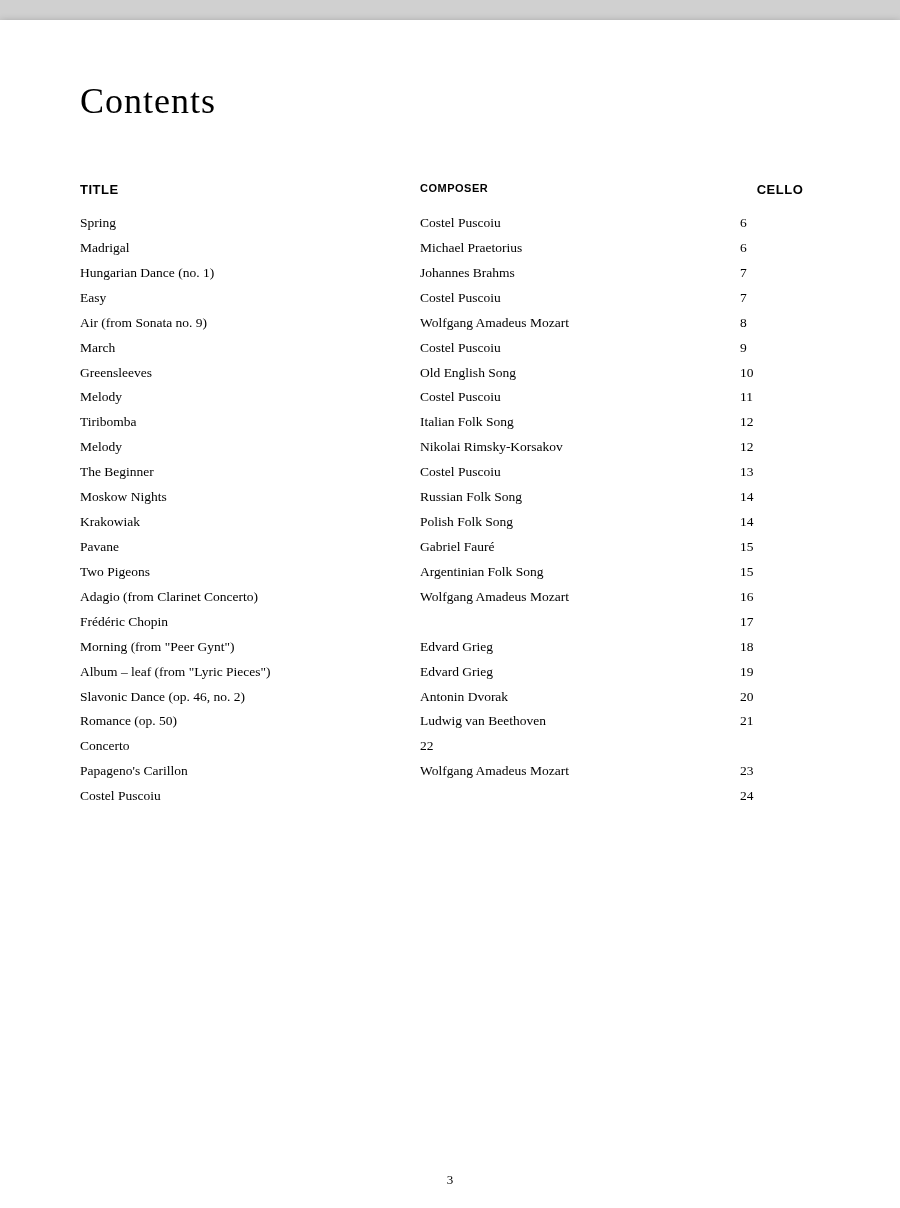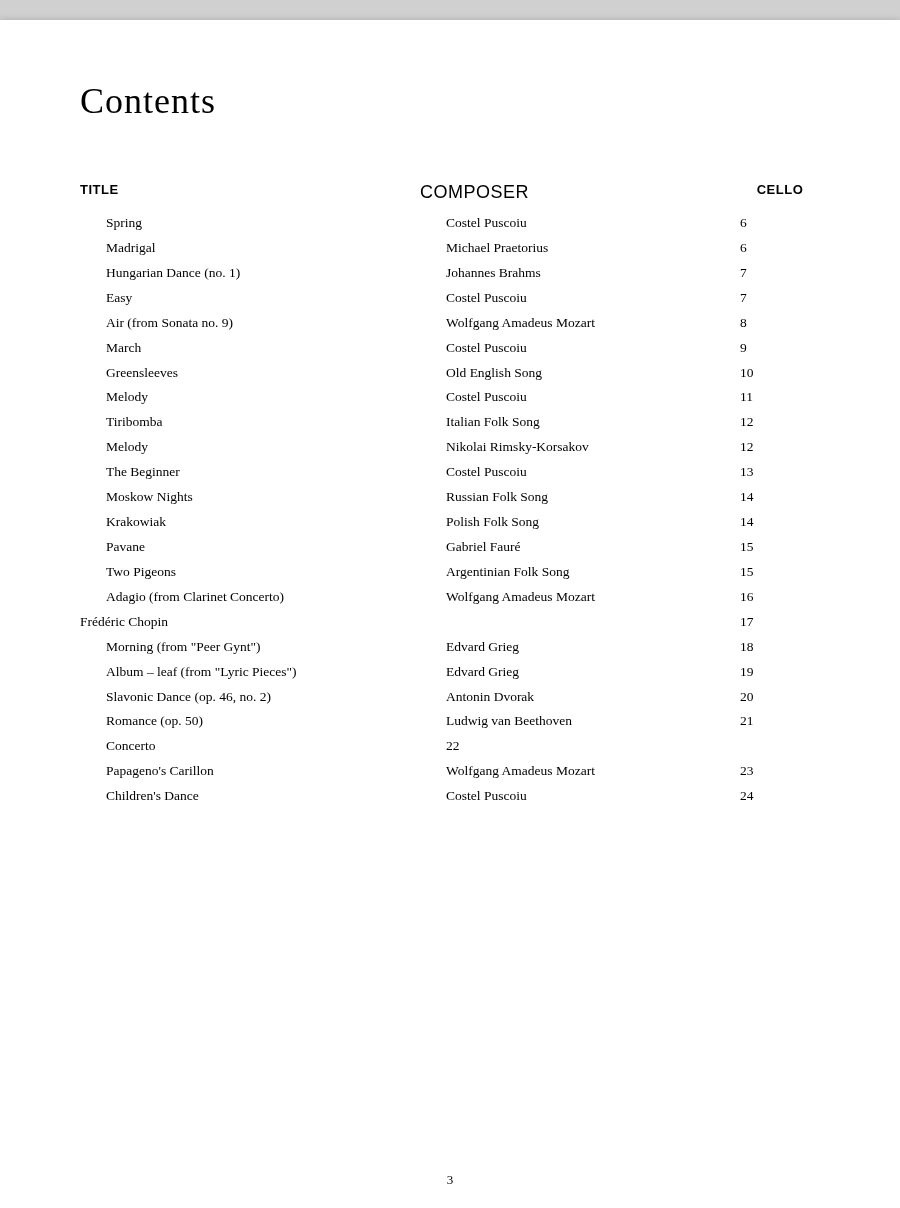--- a/index.html
+++ b/index.html
@@ -35,36 +35,36 @@
       margin-bottom: 60px;
       letter-spacing: 1px;
     }
 
     .contents-table {
       width: 100%;
     }
 
     .header-row {
       display: flex;
-      margin-bottom: 10px;
+      margin-bottom: 16px;
       border-bottom: none;
     }
 
     .col-title {
       flex: 0 0 340px;
       font-size: 13px;
       font-weight: bold;
       font-family: Arial, sans-serif;
       letter-spacing: 0.5px;
     }
 
     .col-composer {
       flex: 1;
-      font-size: 18px;
-      font-weight: normal;
+      font-size: 11px;
+      font-weight: bold;
       font-family: Arial, sans-serif;
       letter-spacing: 0.5px;
     }
 
     .col-cello {
       flex: 0 0 80px;
       text-align: center;
       font-size: 13px;
       font-weight: bold;
       font-family: Arial, sans-serif;
@@ -74,21 +74,20 @@
     .content-row {
       display: flex;
       margin-bottom: 4px;
       line-height: 1.55;
     }
 
     .cell-title {
       flex: 0 0 340px;
       font-size: 13.5px;
       font-family: 'Times New Roman', Times, serif;
-      margin-left: 26px;
     }
 
     .cell-composer {
       flex: 1;
       font-size: 13.5px;
       font-family: 'Times New Roman', Times, serif;
     }
 
     .cell-cello {
       flex: 0 0 80px;
@@ -231,21 +230,20 @@
         <div class="content-row">
           <div class="cell-title">Concerto</div>
           <div class="cell-cello">22</div>
         </div>
         <div class="content-row">
           <div class="cell-title">Papageno's Carillon</div>
           <div class="cell-composer">Wolfgang Amadeus Mozart</div>
           <div class="cell-cello">23</div>
         </div>
         <div class="content-row">
-          <div class="cell-title">Children's Dance</div>
           <div class="cell-composer">Costel Puscoiu</div>
           <div class="cell-cello">24</div>
         </div>
       </div>
 
   </div>
 
   <div class="page-number">3</div>
 </div>
 

